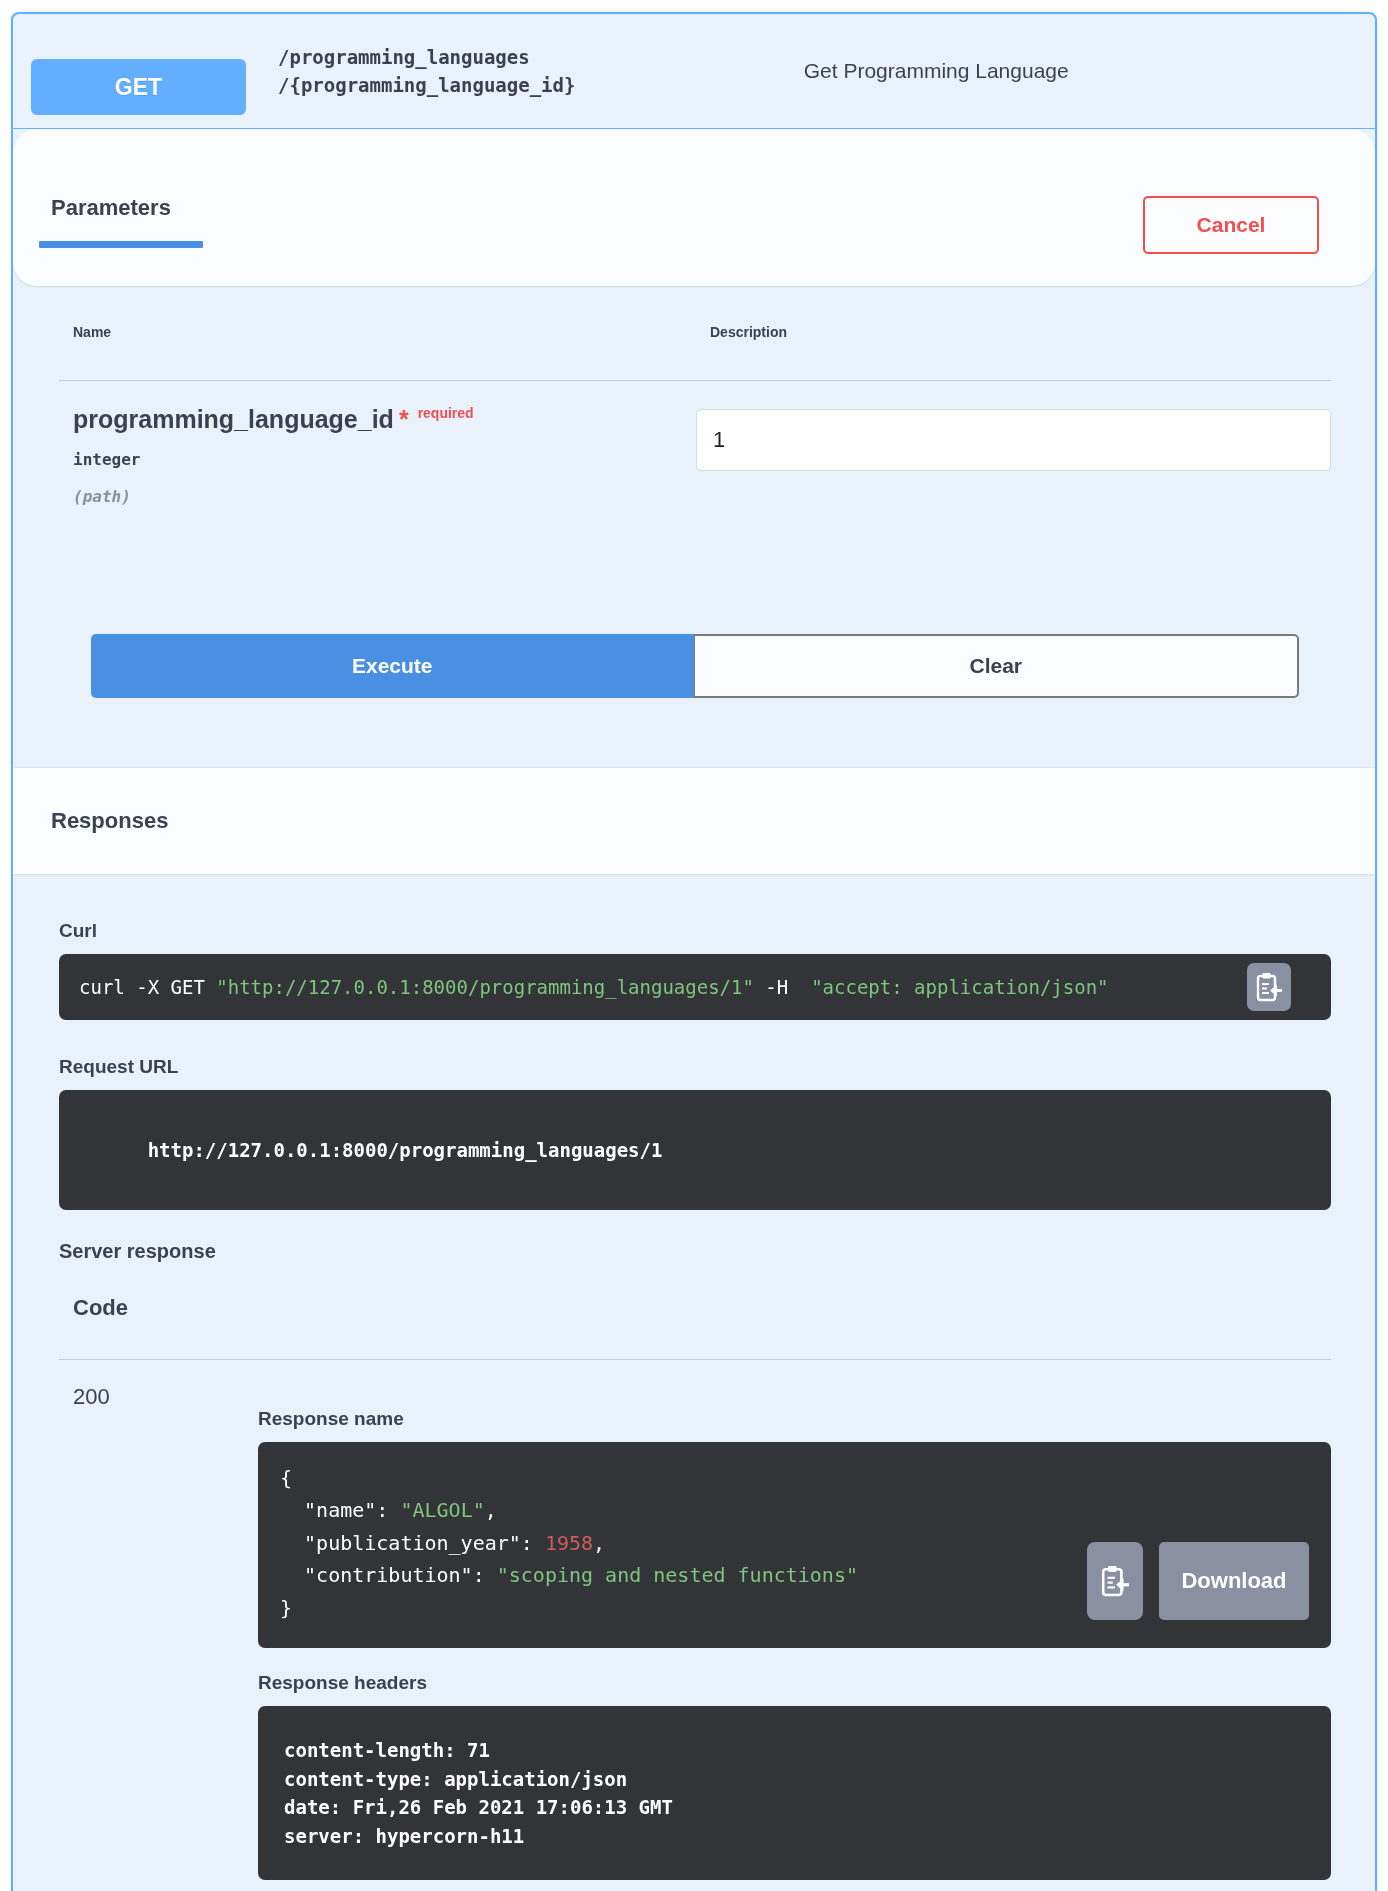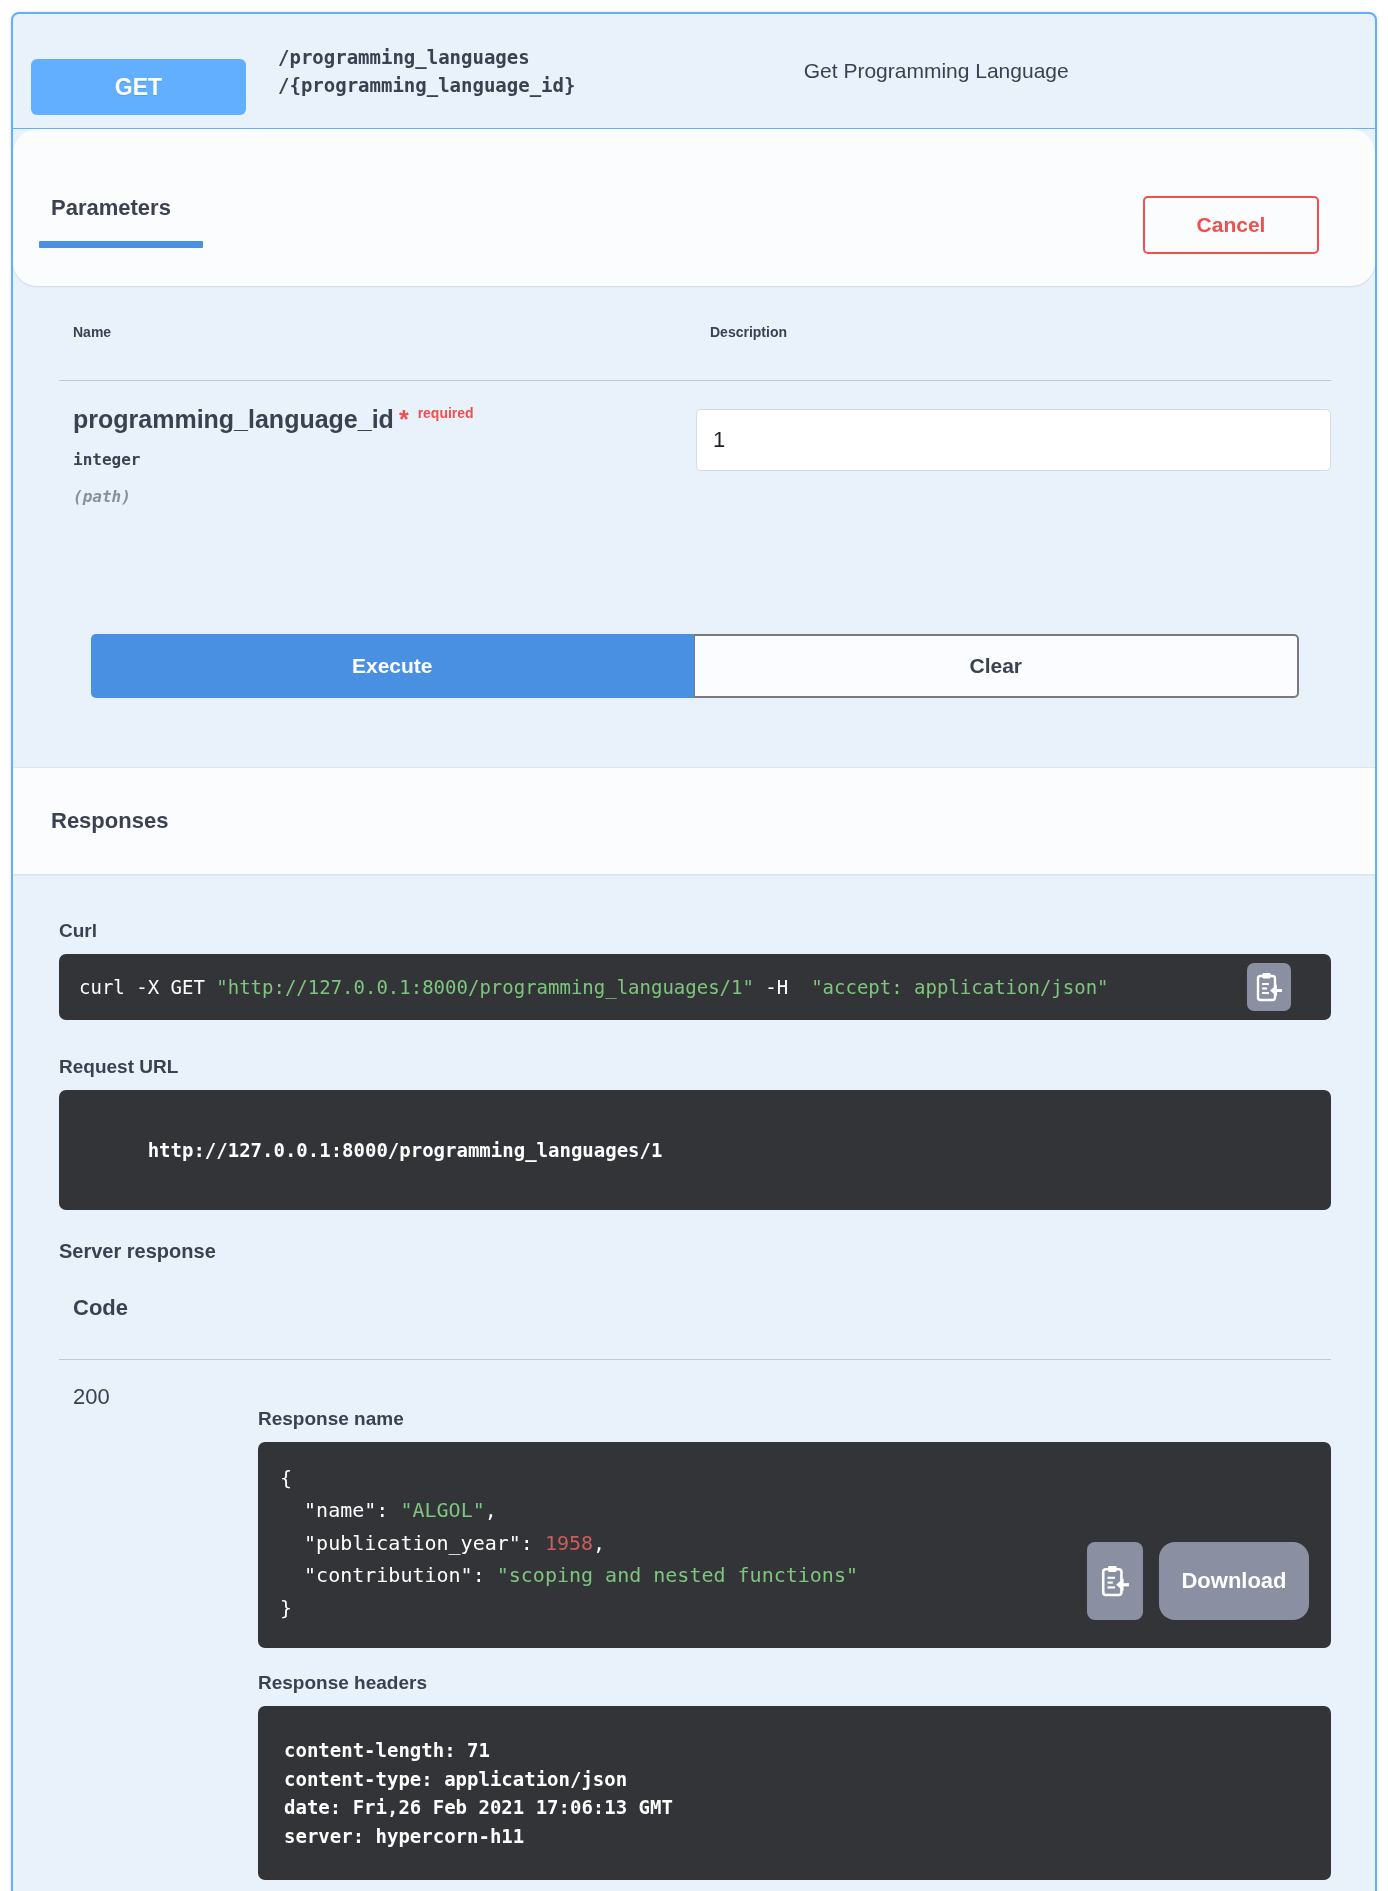--- a/index.html
+++ b/index.html
@@ -189,21 +189,21 @@
     display:flex; gap:16px;
   }
   .copy-btn2 {
     width:56px; height:78px;
     background:#8a90a2; border:none; border-radius:8px;
     display:flex; align-items:center; justify-content:center;
     cursor:pointer;
   }
   .btn-download {
     width:150px; height:78px;
-    background:#8a90a2; border:none; border-radius:16px;
+    background:#8a90a2; border:none; border-radius:5px;
     color:#fff; font-weight:bold; font-size:22px;
     font-family:"Liberation Sans", sans-serif;
     cursor:pointer;
   }
   .resp-headers-label { margin-top:48px; }
   .headers-block {
     margin-top:12px;
     padding:30px 26px;
     font-size:19px; font-weight:bold; line-height:1.5;
   }

